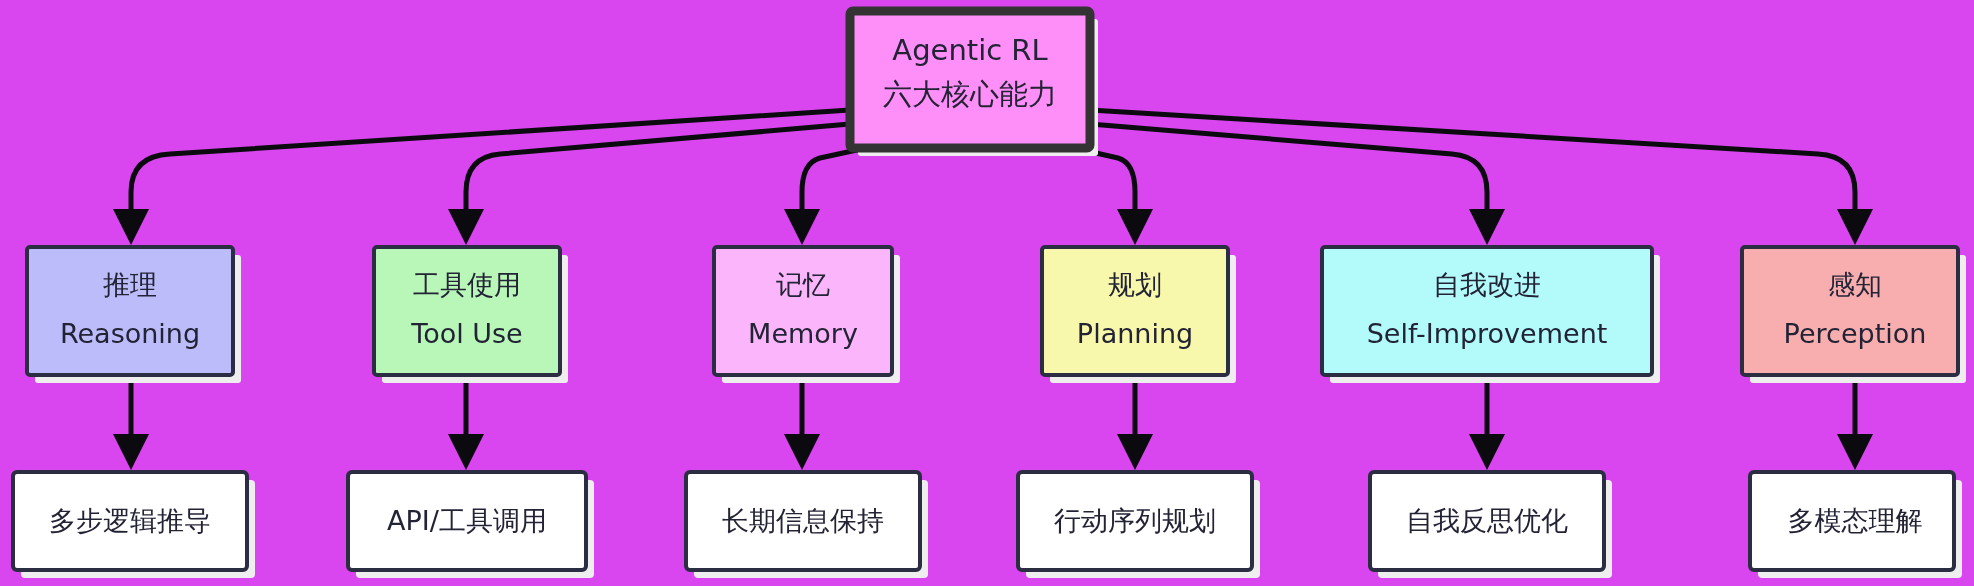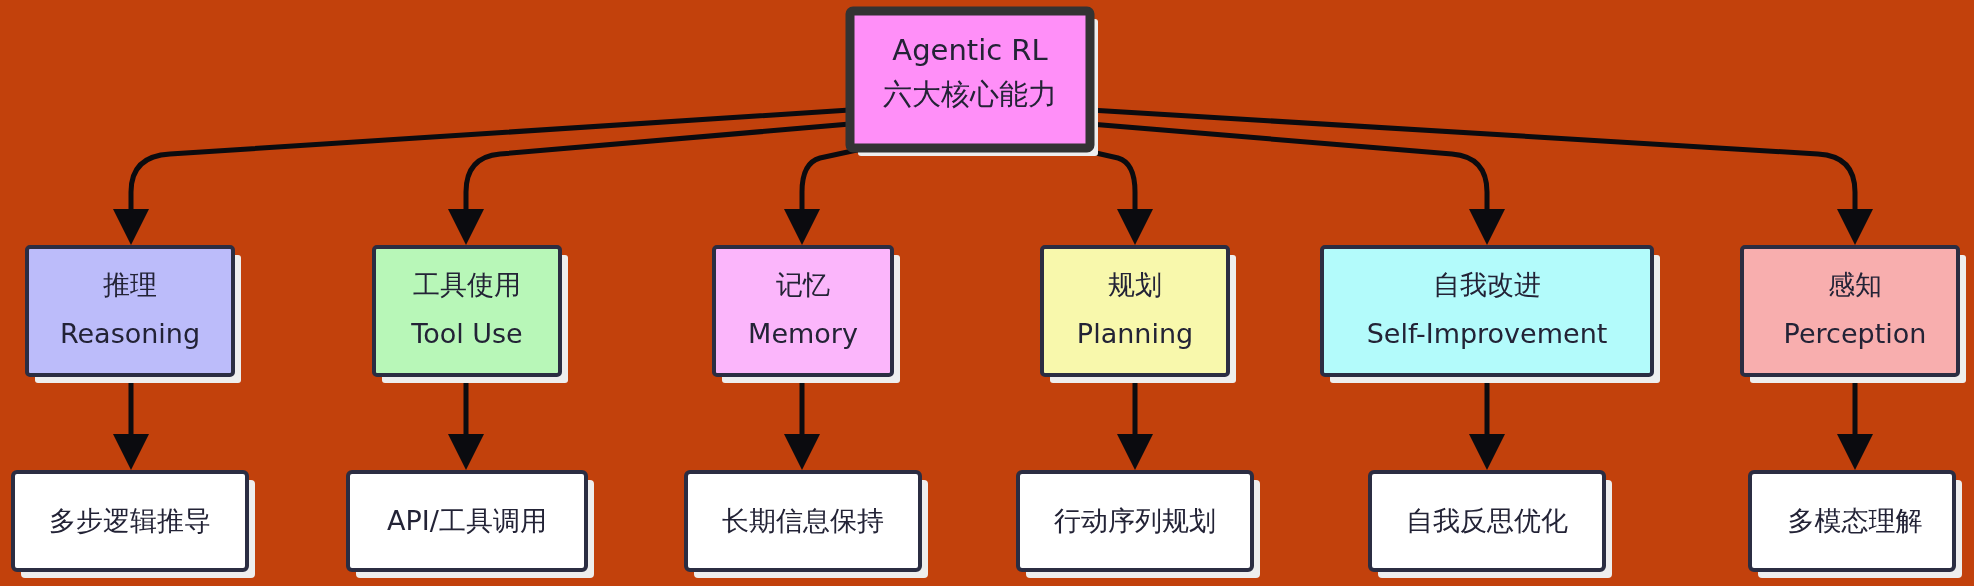--- a/index.html
+++ b/index.html
@@ -64,21 +64,21 @@
     font-size: 29px;
     fill: #232336;
     text-anchor: middle;
     dominant-baseline: middle;
     white-space: pre;
   }
 </style>
 </head>
 <body>
 
-<div id="diagram-root" style="background: #c2410c;">
+<div id="diagram-root" style="background: #d946ef;">
   <svg class="diagram-canvas" viewBox="0 0 1974 586" xmlns="http://www.w3.org/2000/svg">
 
     <g>
 
       <g>
         <path class="edge-path" d="M 850 110 L 170 154 Q 131 156 131 192 L 131 216" stroke="#0b0b0f"></path>
         <polygon class="edge-arrow" points="131,245 113,209 149,209" fill="#0b0b0f"></polygon>
       </g>
 
       <g>

